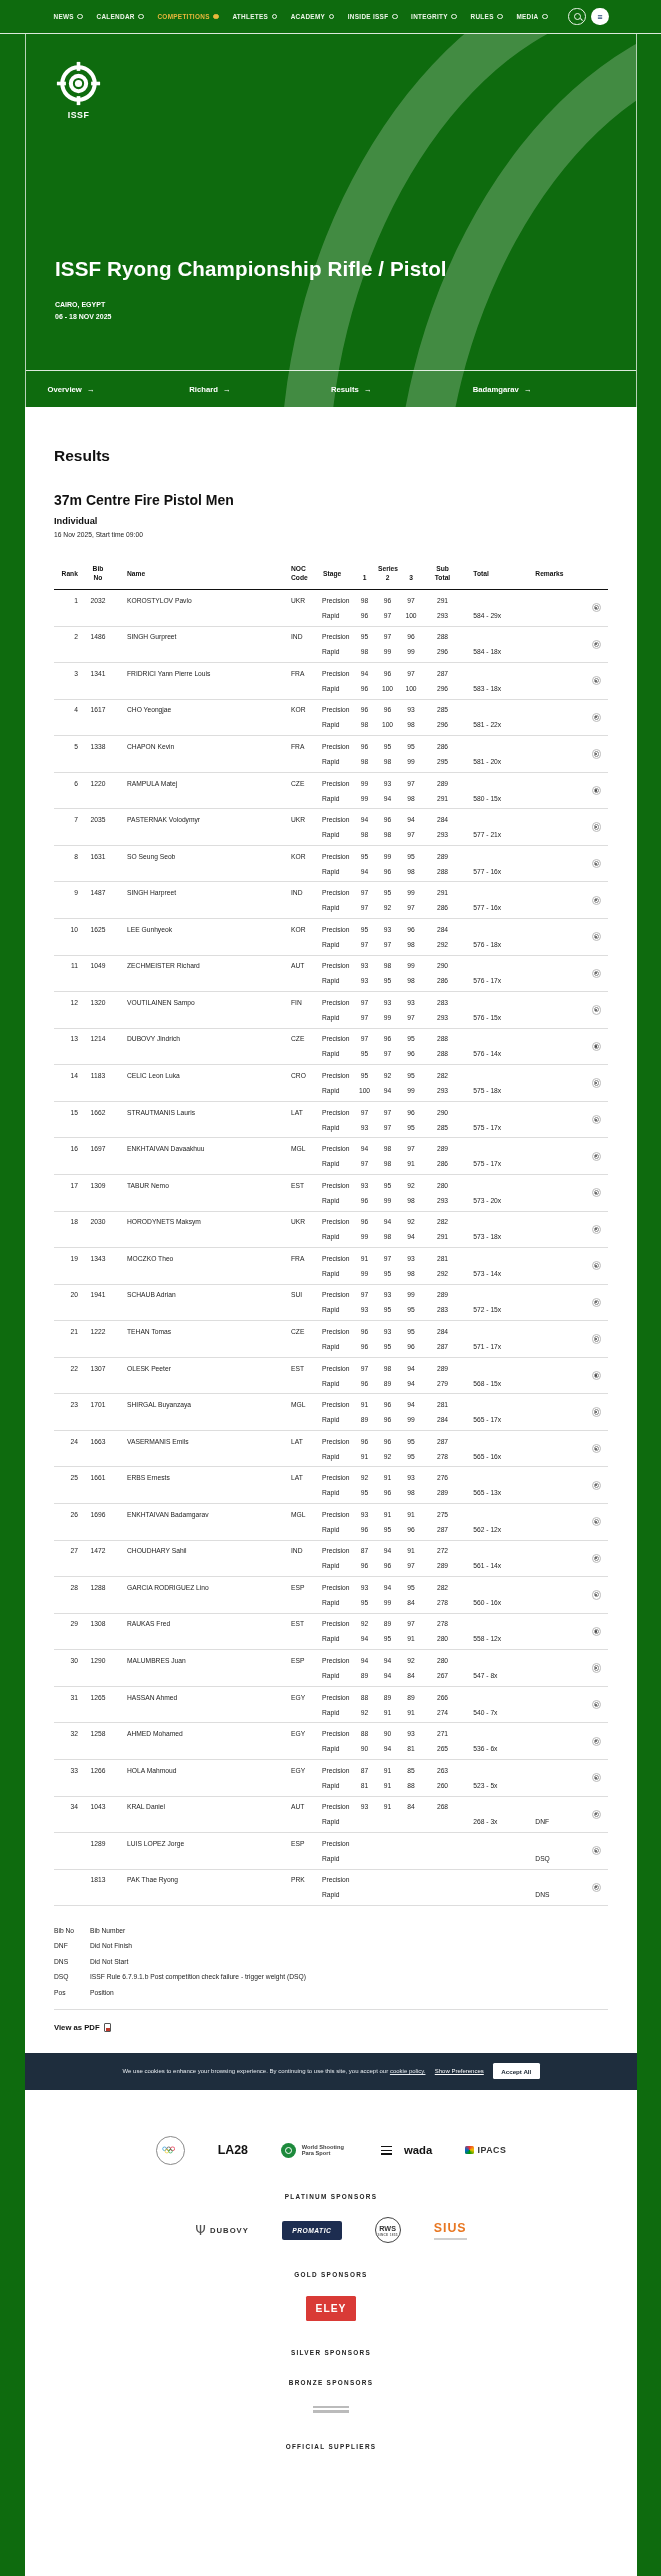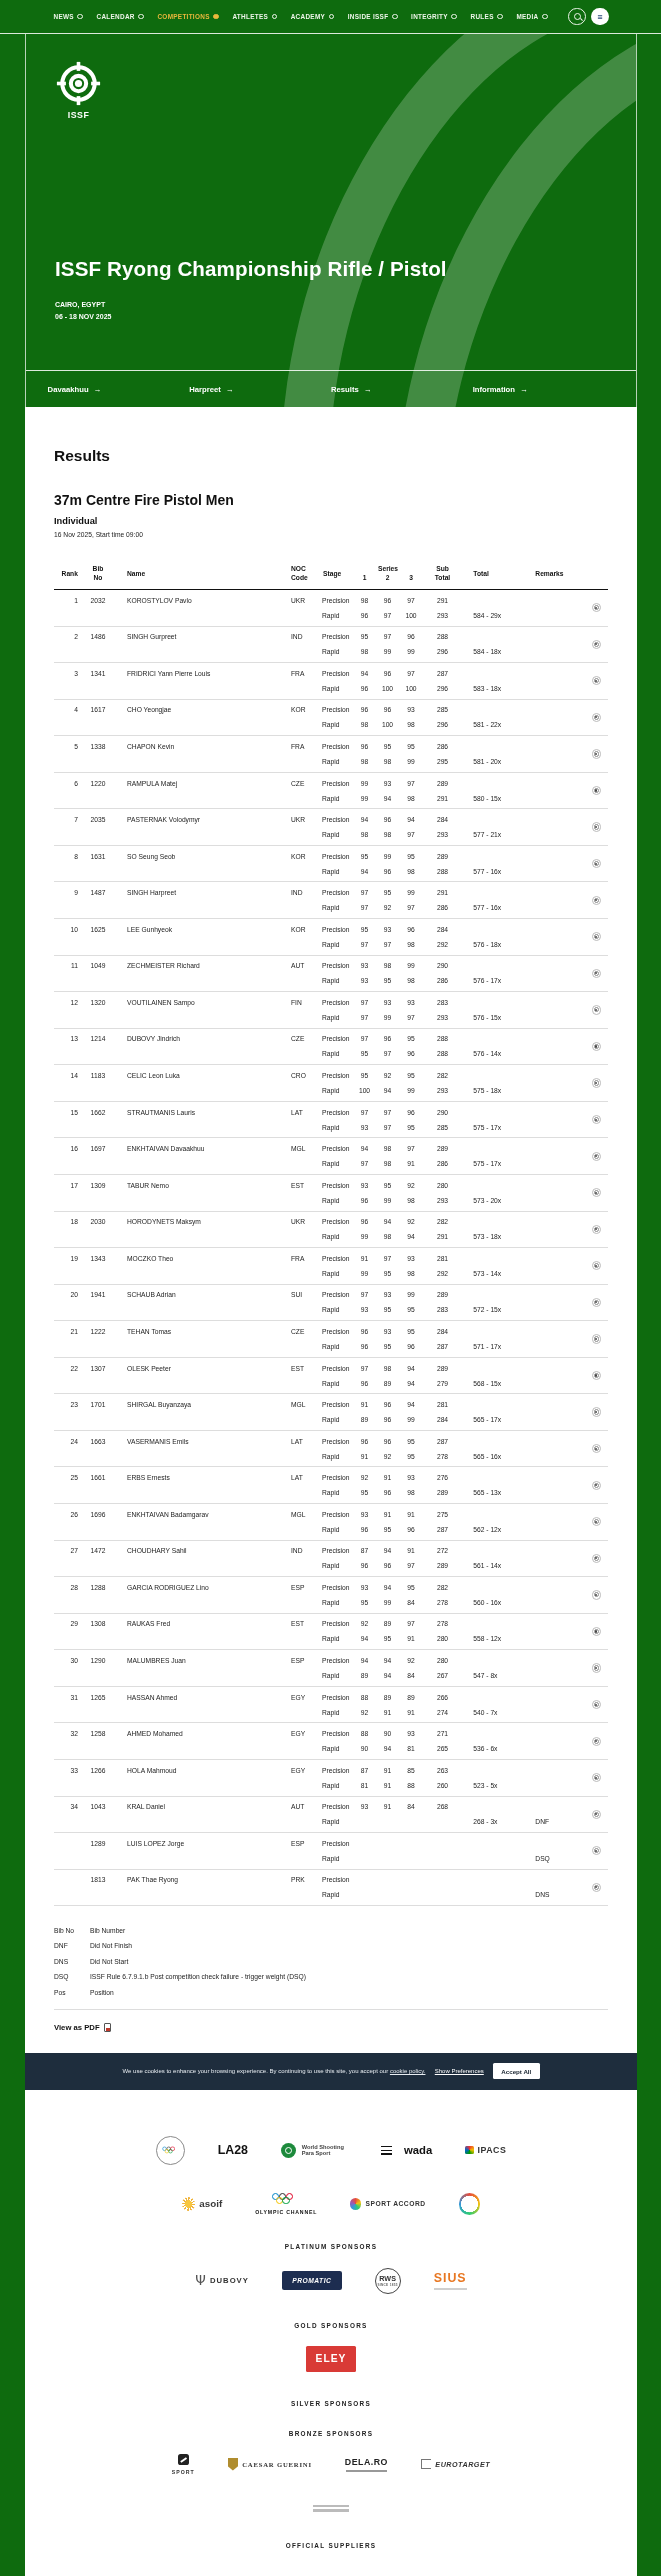--- a/index.html
+++ b/index.html
@@ -217,33 +217,33 @@
       </g>
       <circle cx="50" cy="50" r="8" fill="#ffffff"></circle>
     </svg>
     <div class="issf-txt">ISSF</div>
   </div>
   <h1 class="hero-title">ISSF Ryong Championship Rifle / Pistol</h1>
   <div class="hero-loc">CAIRO, EGYPT</div>
   <div class="hero-date">06 - 18 NOV 2025</div>
   <nav class="tabs" id="tabs">
       <span class="tab">
-        <span>Davaakhuu</span>
+        <span>Overview</span>
         <span>→</span>
       </span>
       <span class="tab">
-        <span>Harpreet</span>
+        <span>Richard</span>
         <span>→</span>
       </span>
       <span class="tab">
         <span>Results</span>
         <span>→</span>
       </span>
       <span class="tab">
-        <span>Information</span>
+        <span>Badamgarav</span>
         <span>→</span>
       </span>
     </nav>
 </section>
 
 <main class="col card">
   <h2 class="sec-title">Results</h2>
   <h3 class="event-title">37m Centre Fire Pistol Men</h3>
   <div class="event-cat">Individual</div>
   <div class="event-dt">16 Nov 2025, Start time 09:00</div>
@@ -1168,43 +1168,20 @@
       </div>
       <div class="logo logo-wada">
         <span class="mark"></span>
         <span class="lab">wada</span>
       </div>
       <div class="logo logo-ipacs">
         <span class="mark"></span>
         <span class="lab">IPACS</span>
       </div>
     </div>
-  <div class="logo-row" id="partners2">
-      <div class="logo logo-asoif">
-        <span class="mark"></span>
-        <span class="lab">asoif</span>
-      </div>
-      <div class="logo logo-olympic-channel">
-        <span class="rings">
-          <i></i>
-          <i></i>
-          <i></i>
-          <i></i>
-          <i></i>
-        </span>
-        <span class="lab">OLYMPIC CHANNEL</span>
-      </div>
-      <div class="logo logo-sportaccord">
-        <span class="mark"></span>
-        <span class="lab">SPORT ACCORD</span>
-      </div>
-      <div class="logo logo-rings-globe">
-        <span class="mark"></span>
-      </div>
-    </div>
   <div id="sponsor-sections">
       <div class="sp-heading">PLATINUM SPONSORS</div>
       <div class="logo-row">
         <div class="logo logo-beretta">
           <span class="mark">Ψ</span>
           <span class="lab">DUBOVY</span>
         </div>
         <div class="logo logo-promatic">
           <span class="box">PROMATIC</span>
         </div>
@@ -1221,38 +1198,20 @@
       </div>
       <div class="sp-heading">GOLD SPONSORS</div>
       <div class="logo-row">
         <div class="logo logo-eley">
           <span class="box">ELEY</span>
         </div>
       </div>
       <div class="sp-heading">SILVER SPONSORS</div>
       <div class="sp-heading">BRONZE SPONSORS</div>
       <div class="logo-row">
-        <div class="logo logo-sport">
-          <span class="mark"></span>
-          <span class="lab">SPORT</span>
-        </div>
-        <div class="logo logo-guerini">
-          <span class="mark"></span>
-          <span class="lab">CAESAR GUERINI</span>
-        </div>
-        <div class="logo logo-delaro">
-          <span class="lab">DELA.RO</span>
-          <span class="bar"></span>
-        </div>
-        <div class="logo logo-eurotarget">
-          <span class="mark"></span>
-          <span class="lab">EUROTARGET</span>
-        </div>
-      </div>
-      <div class="logo-row">
         <div class="logo logo-cmark">
           <span class="bars">
             <i></i>
             <i></i>
           </span>
         </div>
       </div>
       <div class="sp-heading">OFFICIAL SUPPLIERS</div>
     </div>
 </section>

